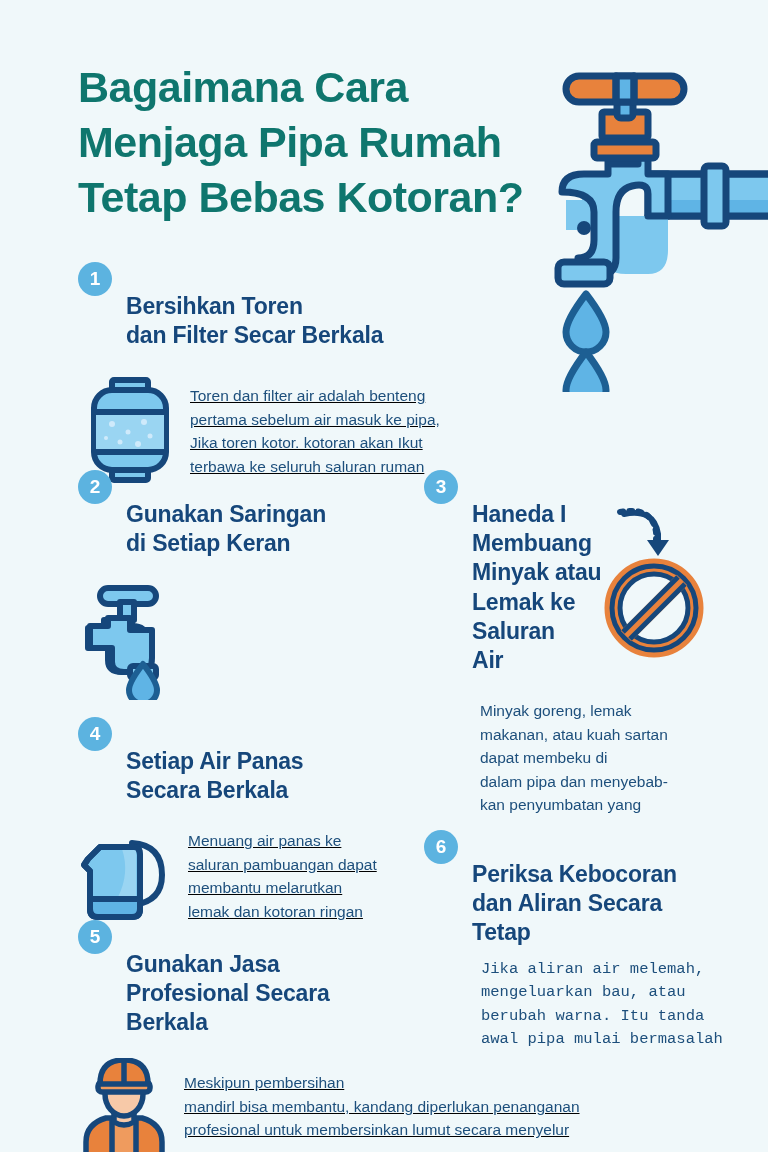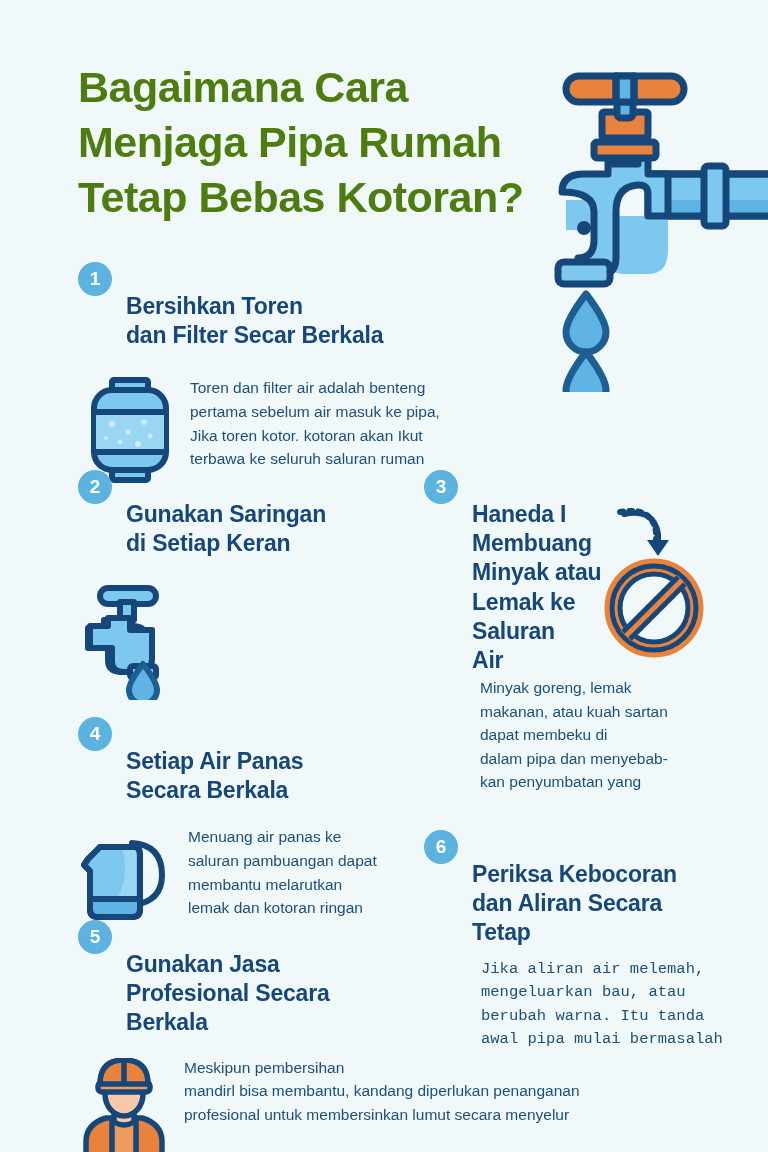--- a/index.html
+++ b/index.html
@@ -26,21 +26,21 @@
 
   
   .title {
     position: absolute;
     left: 78px;
     top: 60px;
     width: 520px;
     font-size: 43px;
     line-height: 1.28;
     font-weight: bold;
-    color: #4d7c0f;
+    color: #0f766e;
     letter-spacing: -0.5px;
     z-index: 5;
     white-space: pre-line;
   }
 
   
   .hero {
     position: absolute;
     left: 538px;
     top: 62px;
@@ -80,21 +80,22 @@
     line-height: 1.27;
     font-weight: bold;
     color: #16477b;
     white-space: pre-line;
     letter-spacing: -0.2px;
     margin-top: 32px;
   }
 
   .step-body-row {
     display: flex;
-    align-items: flex-start;
+    align-items: center;
+    text-decoration: underline;
   }
 
   .step-icon {
     flex: 0 0 auto;
   }
 
   .step-desc {
     font-size: 15.5px;
     line-height: 1.52;
     color: #1d4f7c;
@@ -107,21 +108,21 @@
   #step1 .step-icon { width: 88px; height: 110px; margin-left: 8px; margin-top: 26px; }
 
   
   #step2 { left: 78px; top: 468px; width: 350px; }
   #step2 .step-desc { margin-left: 12px; padding-top: 22px; width: 230px; }
   #step2 .step-icon { width: 90px; height: 118px; margin-left: 6px; margin-top: 24px; }
 
   
   #step3 { left: 424px; top: 468px; width: 330px; }
   #step3 .step-title { width: 160px; }
-  #step3 .step-desc { margin-top: 1px; margin-left: 56px; width: 260px; }
+  #step3 .step-desc { margin-top: 24px; margin-left: 56px; width: 260px; }
   .no-sign {
     position: absolute;
     left: 180px;
     top: 90px;
     width: 100px;
     height: 100px;
   }
   .curve-arrow {
     position: absolute;
     left: 192px;

